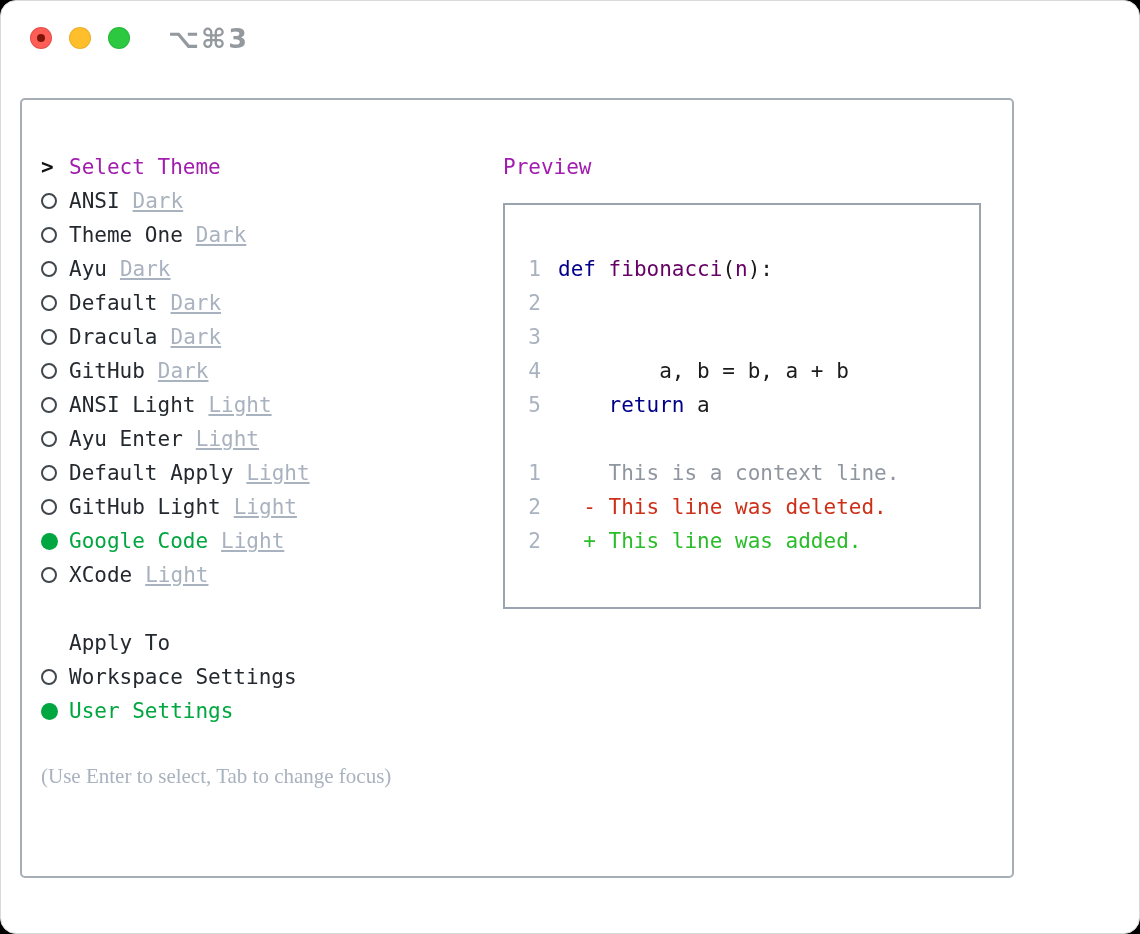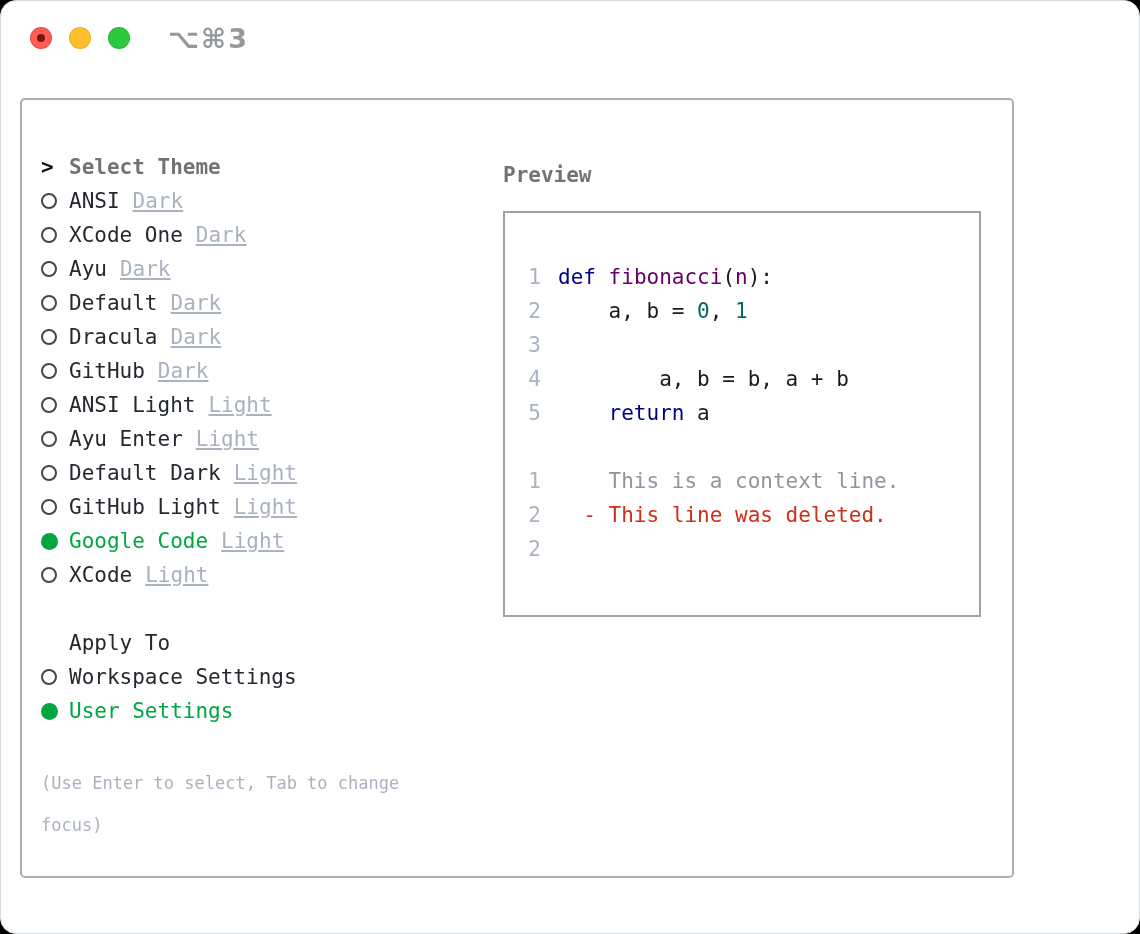--- a/index.html
+++ b/index.html
@@ -24,34 +24,34 @@
     color:#94999e;letter-spacing:2px;font-family:"DejaVu Sans","Liberation Sans",sans-serif;
   }
   
   .panel{
     position:absolute;left:19px;top:97px;width:994px;height:780px;
     box-sizing:border-box;border:2px solid #a8aeb6;border-radius:5px;background:#fff;
   }
   .row{height:34px;display:flex;align-items:center;font-size:21px;color:var(--text-dark);}
   .marker-col{width:28px;flex:0 0 28px;display:flex;align-items:center;}
   .prefix{font-weight:700;color:#111;}
-  .hdr{font-weight:700;color:#737373;}
+  .hdr{font-weight:400;color:#a21caf;}
   .radio{width:12px;height:12px;border-radius:50%;border:2.5px solid #42474e;box-sizing:content-box;}
   .radio.sel{width:17px;height:17px;border:none;background:var(--accent-green);}
   .opt-name{white-space:pre;text-align:right;}
   .opt-tag{margin-left:13px;color:var(--muted-gray);white-space:pre;text-decoration:underline;}
   .selected .opt-name{color:var(--accent-green);}
   
   .left-col{position:absolute;left:19px;top:50px;width:430px;}
   .gap{height:34px;}
   .hint{
-    color:var(--muted-gray);font-size:17px;line-height:42px;width:424px;
-  }
-  
-  .right-col{position:absolute;left:481px;top:50px;width:497px;margin-top:8px;}
+    color:var(--muted-gray);font-size:21px;line-height:28px;width:424px;font-family:Liberation Serif, serif;
+  }
+  
+  .right-col{position:absolute;left:481px;top:50px;width:497px;}
   .preview-box{
     margin-top:19px;width:478px;height:406px;box-sizing:border-box;
     border:2px solid #9aa4ae;background:#fff;padding:47px 10px 0 20px;overflow:hidden;
   }
   .code-row{height:34px;display:flex;align-items:center;font-size:21px;}
   .lineno{width:16px;flex:0 0 16px;text-align:right;color:var(--lineno-gray);margin-right:17px;}
   .code-text{white-space:pre;color:#1b1b1b;}
   .tk-kw{color:var(--code-keyword-blue);}
   .tk-fn{color:var(--code-title-purple);}
   .tk-nu{color:var(--code-number-teal);}
@@ -86,21 +86,21 @@
             <span class="marker-col">
               <span class="radio"></span>
             </span>
             <span class="opt-name">ANSI</span>
             <span class="opt-tag">Dark</span>
           </div>
           <div class="row">
             <span class="marker-col">
               <span class="radio"></span>
             </span>
-            <span class="opt-name">XCode One</span>
+            <span class="opt-name">Theme One</span>
             <span class="opt-tag">Dark</span>
           </div>
           <div class="row">
             <span class="marker-col">
               <span class="radio"></span>
             </span>
             <span class="opt-name">Ayu</span>
             <span class="opt-tag">Dark</span>
           </div>
           <div class="row">
@@ -135,21 +135,21 @@
             <span class="marker-col">
               <span class="radio"></span>
             </span>
             <span class="opt-name">Ayu Enter</span>
             <span class="opt-tag">Light</span>
           </div>
           <div class="row">
             <span class="marker-col">
               <span class="radio"></span>
             </span>
-            <span class="opt-name">Default Dark</span>
+            <span class="opt-name">Default Apply</span>
             <span class="opt-tag">Light</span>
           </div>
           <div class="row">
             <span class="marker-col">
               <span class="radio"></span>
             </span>
             <span class="opt-name">GitHub Light</span>
             <span class="opt-tag">Light</span>
           </div>
           <div class="row selected">
@@ -194,21 +194,20 @@
       <div class="row">
         <span class="hdr">Preview</span>
       </div>
       <div class="preview-box">
           <div class="code-row">
             <span class="lineno">1</span>
             <span class="code-text"><span class="tk-pl"></span><span class="tk-kw">def</span><span class="tk-pl"> </span><span class="tk-fn">fibonacci</span><span class="tk-pl">(</span><span class="tk-fn">n</span><span class="tk-pl">):</span></span>
           </div>
           <div class="code-row">
             <span class="lineno">2</span>
-            <span class="code-text"><span class="tk-pl">    a, b = </span><span class="tk-nu">0</span><span class="tk-pl">, </span><span class="tk-nu">1</span></span>
           </div>
           <div class="code-row">
             <span class="lineno">3</span>
           </div>
           <div class="code-row">
             <span class="lineno">4</span>
             <span class="code-text"><span class="tk-pl">        a, b = b, a + b</span></span>
           </div>
           <div class="code-row">
             <span class="lineno">5</span>
@@ -221,18 +220,19 @@
           <div class="code-row">
             <span class="lineno">1</span>
             <span class="code-text"><span class="tk-cx">    This is a context line.</span></span>
           </div>
           <div class="code-row">
             <span class="lineno">2</span>
             <span class="code-text"><span class="tk-de">  - This line was deleted.</span></span>
           </div>
           <div class="code-row">
             <span class="lineno">2</span>
+            <span class="code-text"><span class="tk-ad">  + This line was added.</span></span>
           </div>
         </div>
     </div>
 
   </div>
 </div>
 
 </body></html>

